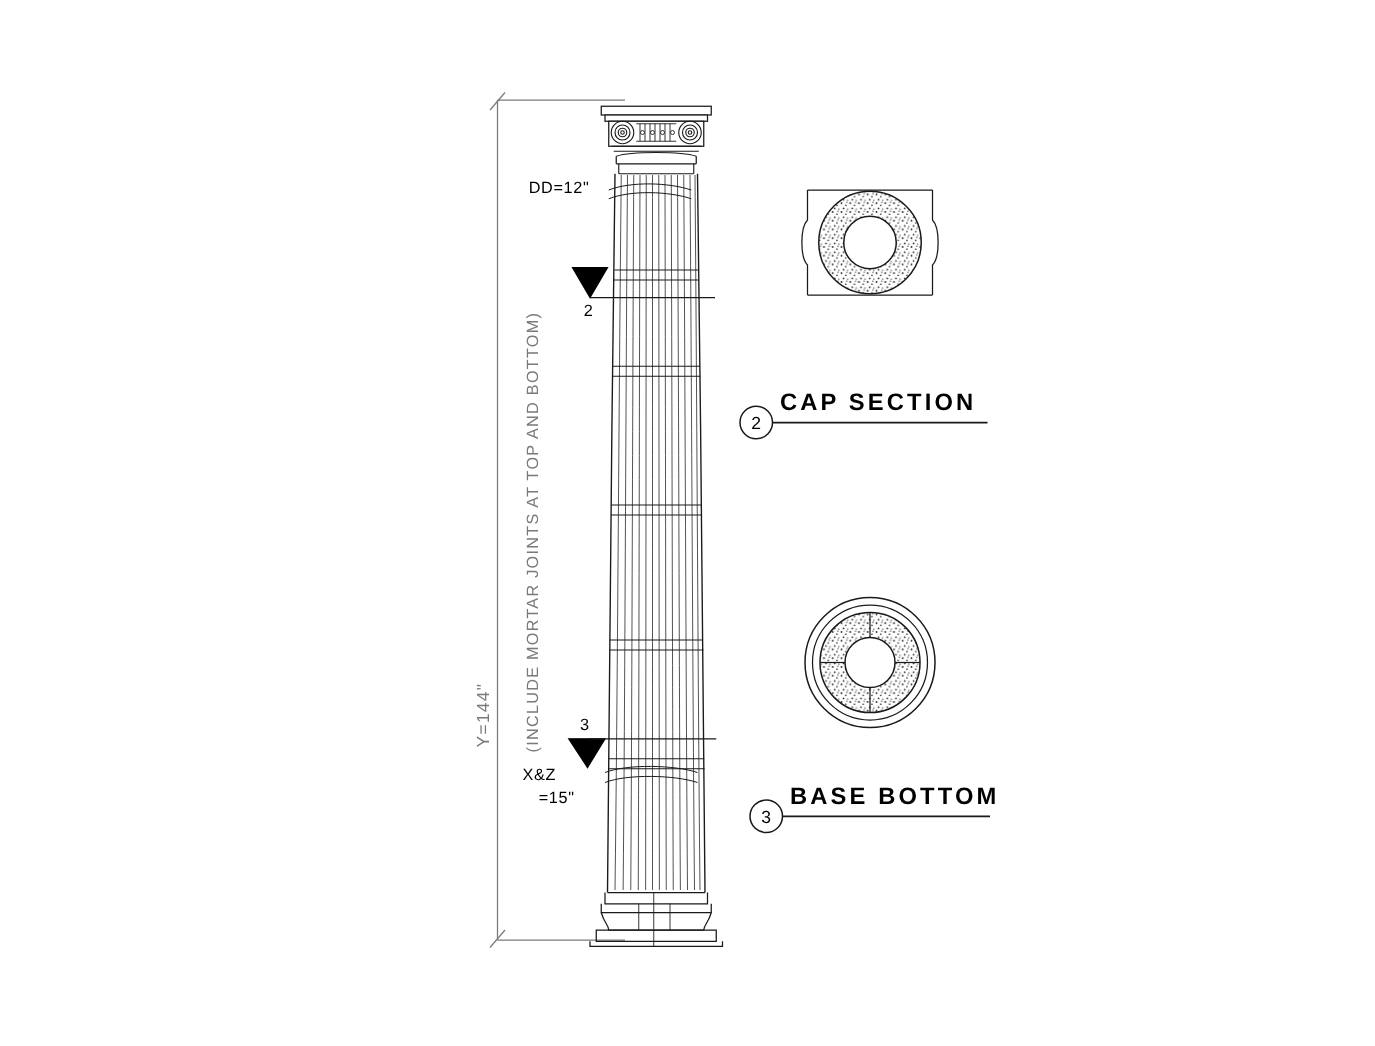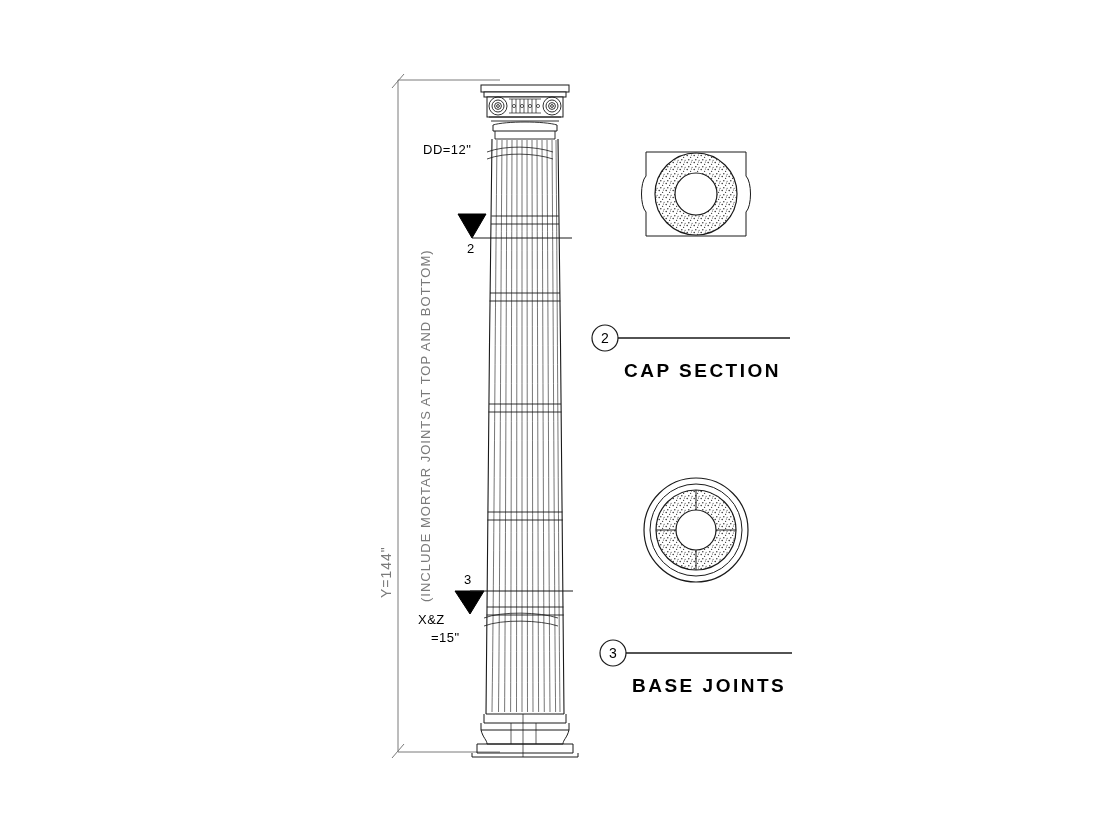--- a/index.html
+++ b/index.html
@@ -34,21 +34,20 @@
   }
   .rot {
     transform-origin: 0 0;
     transform: rotate(-90deg);
   }
   .callout-title {
     font-size: 19px;
     letter-spacing: 2.5px;
     font-weight: bold;
     font-family: "Liberation Sans", sans-serif;
-    margin-top: 48px;
   }
   .small-note {
     font-size: 13px;
     letter-spacing: 0.5px;
   }
   .marker-num {
     font-size: 13px;
   }
   .bubble-num {
     font-size: 14px;
@@ -237,13 +236,13 @@
 <div class="lbl marker-num" style="left:467px; top:241px;">2</div>
 
 <div class="lbl marker-num" style="left:464px; top:572px;">3</div>
 
 <div class="lbl bubble-num" style="left:598px; top:330px; width:14px;">2</div>
 
 <div class="lbl callout-title" style="left:624px; top:312px;">CAP  SECTION</div>
 
 <div class="lbl bubble-num" style="left:606px; top:645px; width:14px;">3</div>
 
-<div class="lbl callout-title" style="left:632px; top:627px;">BASE  JOINTS</div>
+<div class="lbl callout-title" style="left:632px; top:627px;">BASE  BOTTOM</div>
 
 </body></html>

